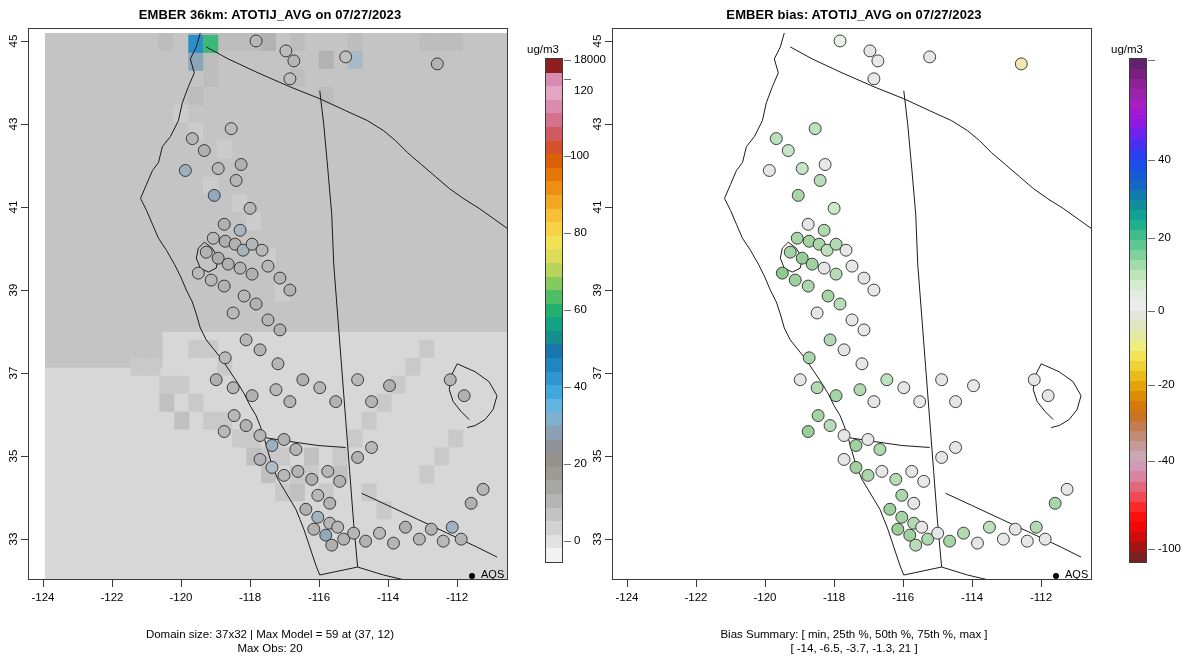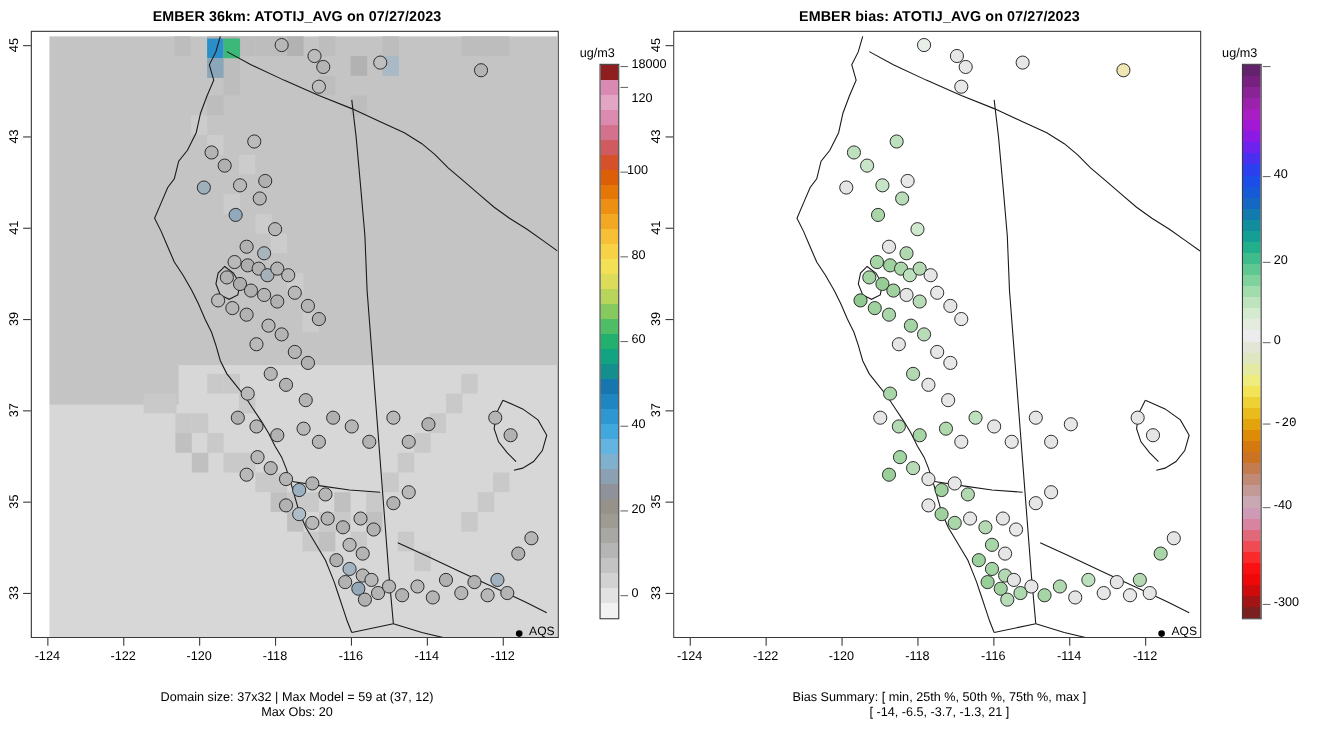--- a/index.html
+++ b/index.html
@@ -507,21 +507,21 @@
       <div class="cb-bar" id="cbBias" style="left: 545px; top: 58px; height: 505px; background: linear-gradient(rgb(99, 34, 108) 0%, rgb(99, 34, 108) 2%, rgb(120, 32, 128) 2%, rgb(120, 32, 128) 4%, rgb(138, 36, 150) 4%, rgb(138, 36, 150) 6%, rgb(155, 35, 172) 6%, rgb(155, 35, 172) 8%, rgb(169, 30, 194) 8%, rgb(169, 30, 194) 10%, rgb(162, 24, 212) 10%, rgb(162, 24, 212) 12%, rgb(141, 26, 228) 12%, rgb(141, 26, 228) 14%, rgb(109, 34, 238) 14%, rgb(109, 34, 238) 16%, rgb(74, 47, 240) 16%, rgb(74, 47, 240) 18%, rgb(42, 64, 239) 18%, rgb(42, 64, 239) 20%, rgb(27, 78, 232) 20%, rgb(27, 78, 232) 22%, rgb(22, 90, 216) 22%, rgb(22, 90, 216) 24%, rgb(20, 104, 196) 24%, rgb(20, 104, 196) 26%, rgb(18, 123, 174) 26%, rgb(18, 123, 174) 28%, rgb(18, 141, 158) 28%, rgb(18, 141, 158) 30%, rgb(19, 159, 147) 30%, rgb(19, 159, 147) 32%, rgb(34, 176, 140) 32%, rgb(34, 176, 140) 34%, rgb(62, 188, 139) 34%, rgb(62, 188, 139) 36%, rgb(95, 199, 146) 36%, rgb(95, 199, 146) 38%, rgb(128, 210, 156) 38%, rgb(128, 210, 156) 40%, rgb(161, 220, 172) 40%, rgb(161, 220, 172) 42%, rgb(189, 228, 188) 42%, rgb(189, 228, 188) 44%, rgb(212, 235, 207) 44%, rgb(212, 235, 207) 46%, rgb(228, 236, 223) 46%, rgb(228, 236, 223) 48%, rgb(236, 236, 236) 48%, rgb(236, 236, 236) 50%, rgb(227, 230, 214) 50%, rgb(227, 230, 214) 52%, rgb(223, 231, 192) 52%, rgb(223, 231, 192) 54%, rgb(228, 234, 162) 54%, rgb(228, 234, 162) 56%, rgb(238, 237, 126) 56%, rgb(238, 237, 126) 58%, rgb(242, 228, 86) 58%, rgb(242, 228, 86) 60%, rgb(238, 210, 53) 60%, rgb(238, 210, 53) 62%, rgb(233, 187, 28) 62%, rgb(233, 187, 28) 64%, rgb(227, 163, 12) 64%, rgb(227, 163, 12) 66%, rgb(222, 140, 8) 66%, rgb(222, 140, 8) 68%, rgb(213, 121, 14) 68%, rgb(213, 121, 14) 70%, rgb(203, 115, 35) 70%, rgb(203, 115, 35) 72%, rgb(196, 123, 78) 72%, rgb(196, 123, 78) 74%, rgb(193, 138, 116) 74%, rgb(193, 138, 116) 76%, rgb(196, 154, 150) 76%, rgb(196, 154, 150) 78%, rgb(201, 168, 180) 78%, rgb(201, 168, 180) 80%, rgb(207, 154, 181) 80%, rgb(207, 154, 181) 82%, rgb(216, 132, 160) 82%, rgb(216, 132, 160) 84%, rgb(224, 104, 120) 84%, rgb(224, 104, 120) 86%, rgb(240, 74, 82) 86%, rgb(240, 74, 82) 88%, rgb(251, 42, 42) 88%, rgb(251, 42, 42) 90%, rgb(250, 16, 16) 90%, rgb(250, 16, 16) 92%, rgb(239, 8, 8) 92%, rgb(239, 8, 8) 94%, rgb(208, 11, 11) 94%, rgb(208, 11, 11) 96%, rgb(163, 20, 20) 96%, rgb(163, 20, 20) 98%, rgb(122, 32, 32) 98%, rgb(122, 32, 32) 100%);"></div>
       <div class="cb-tick" style="left:564px;top:60px;"></div>
       <div class="cb-lab" style="left:574px;top:53px;padding-left:45px;">550</div>
       <div class="cb-tick" style="left:564px;top:160px;"></div>
       <div class="cb-lab" style="left:574px;top:153px;">40</div>
       <div class="cb-tick" style="left:564px;top:238px;"></div>
       <div class="cb-lab" style="left:574px;top:231px;">20</div>
       <div class="cb-tick" style="left:564px;top:311px;"></div>
       <div class="cb-lab" style="left:574px;top:304px;">0</div>
       <div class="cb-tick" style="left:564px;top:385px;"></div>
-      <div class="cb-lab" style="left:574px;top:378px;font-family:Liberation Mono, monospace;">-20</div>
+      <div class="cb-lab" style="left:574px;top:378px;">-20</div>
       <div class="cb-tick" style="left:564px;top:461px;"></div>
       <div class="cb-lab" style="left:574px;top:454px;">-40</div>
       <div class="cb-tick" style="left:564px;top:549px;"></div>
-      <div class="cb-lab" style="left:574px;top:542px;">-300</div>
+      <div class="cb-lab" style="left:574px;top:542px;">-100</div>
     </div>
   </div>
 
 </div>
 
 </body></html>

